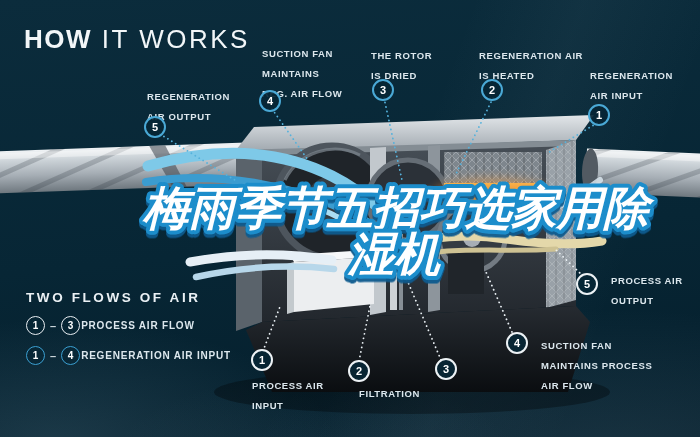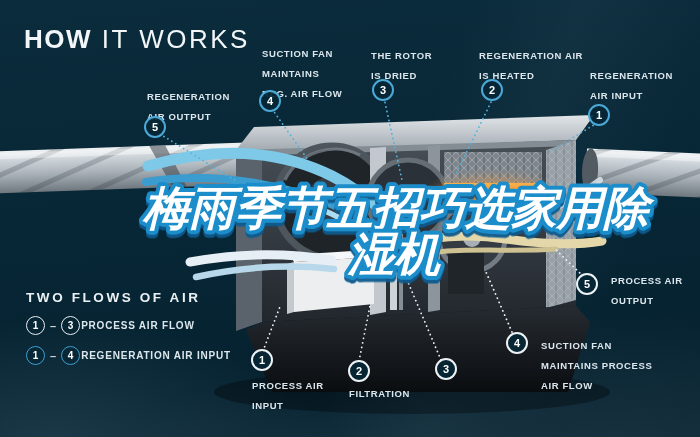--- a/index.html
+++ b/index.html
@@ -209,21 +209,21 @@
 OUTPUT</div>
 
   <div class="cnum proc" style="left:506px;top:332px;">4</div>
   <div class="clabel" style="left:541px;top:336px;width:125px;">SUCTION FAN
 MAINTAINS PROCESS
 AIR FLOW</div>
 
   <div class="cnum proc" style="left:435px;top:358px;">3</div>
 
   <div class="cnum proc" style="left:348px;top:360px;">2</div>
-  <div class="clabel" style="left:349px;top:384px;width:90px;">FILTRATION</div>
+  <div class="clabel" style="left:359px;top:384px;width:90px;">FILTRATION</div>
 
   <div class="cnum proc" style="left:251px;top:349px;">1</div>
   <div class="clabel" style="left:252px;top:376px;width:95px;">PROCESS AIR
 INPUT</div>
 
   <div class="legend">
     <div class="legend-title">TWO FLOWS OF AIR</div>
     <div class="legend-row">
       <div class="lcircle white">1</div>
       <span class="ldash">–</span>

